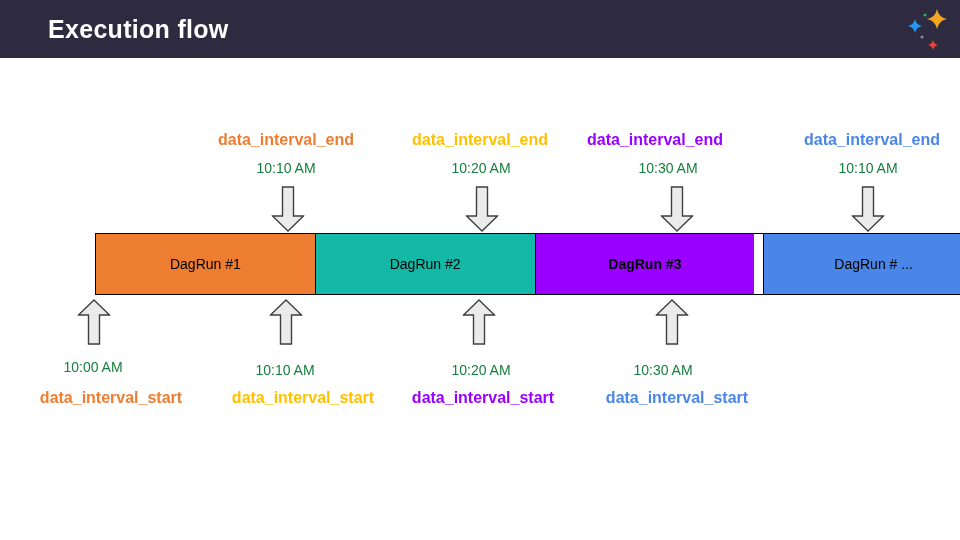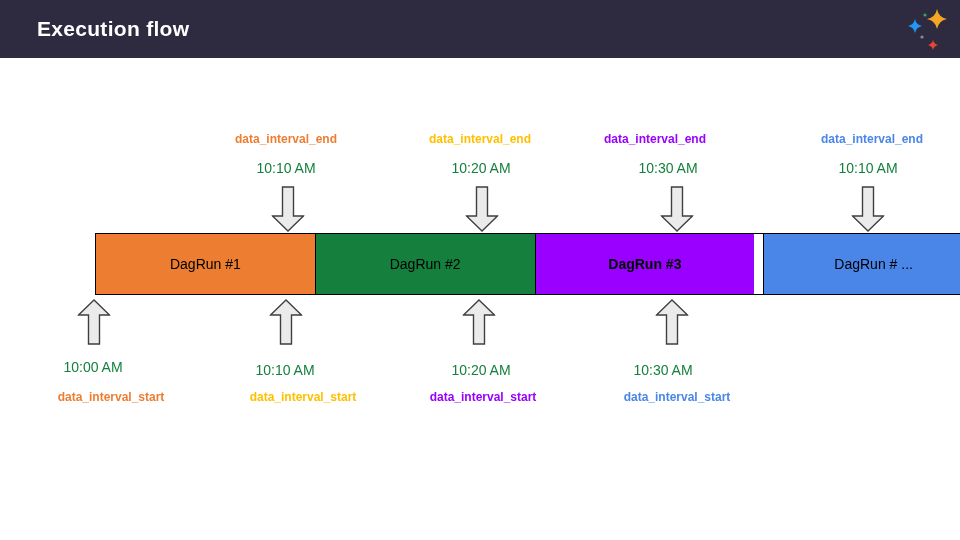--- a/index.html
+++ b/index.html
@@ -6,40 +6,41 @@
   .slide {
     position:relative; width:960px; height:540px; background:#ffffff;
     font-family:"Liberation Sans", sans-serif; overflow:hidden;
   }
   
   .header {
     position:absolute; left:0; top:0; width:960px; height:58px;
     background:#2E2A3F; display:flex; align-items:center;
   }
   .header-title {
-    color:#ffffff; font-size:21px; font-weight:bold; padding-left:37px;
+    color:#ffffff; font-size:25px; font-weight:bold; padding-left:37px;
     letter-spacing:0.3px;
+    margin-left:11px;
   }
   .logo { position:absolute; right:4px; top:3px; width:52px; height:48px; }
 
   
   .bar {
     position:absolute; left:95px; top:233px; width:889px; height:62px;
     display:flex; border:1px solid #000; box-sizing:border-box;
   }
   .segment {
     flex:1; display:flex; align-items:center; justify-content:center;
     font-size:14px; color:#000; border-left:1px solid #000; box-sizing:border-box;
   }
   .segment:first-child { border-left:none; }
 
   
   .marker-label {
     position:absolute; transform:translateX(-50%); white-space:nowrap;
-    font-size:12px; font-weight:bold; line-height:15px;
+    font-size:16px; font-weight:bold; line-height:15px;
   }
   .marker-time {
     position:absolute; transform:translateX(-50%); white-space:nowrap;
     font-size:14px; color:#15803d; line-height:15px;
   }
   .arrow { position:absolute; transform:translateX(-50%); width:33px; height:46px; }
 </style>
 </head>
 <body>
 
@@ -74,21 +75,21 @@
   </svg>
   <svg class="arrow" style="left:677px; top:186px" viewBox="0 0 33 46">
     <polygon points="11,1 22,1 22,30 32,30 16.5,45 1,30 11,30" stroke-width="1.4" style="fill: rgb(235, 235, 235); stroke: rgb(63, 63, 63);"></polygon>
   </svg>
   <svg class="arrow" style="left:868px; top:186px" viewBox="0 0 33 46">
     <polygon points="11,1 22,1 22,30 32,30 16.5,45 1,30 11,30" stroke-width="1.4" style="fill: rgb(235, 235, 235); stroke: rgb(63, 63, 63);"></polygon>
   </svg>
 
   <div class="bar">
     <div class="segment" style="background-color: rgb(237, 125, 49);">DagRun #1</div>
-    <div class="segment" style="background-color: #15803d;">DagRun #2</div>
+    <div class="segment" style="background-color: #14b8a6;">DagRun #2</div>
     <div class="segment" style="background-color: rgb(153, 0, 255); font-weight: bold;">DagRun #3</div>
     <div class="segment" style="background-color: rgb(74, 134, 232); margin-left: 9px;">DagRun # ...</div>
   </div>
 
   <svg class="arrow" style="left:94px; top:299px" viewBox="0 0 33 46">
     <polygon points="16.5,1 32,16 22,16 22,45 11,45 11,16 1,16" stroke-width="1.4" style="fill: rgb(235, 235, 235); stroke: rgb(63, 63, 63);"></polygon>
   </svg>
   <svg class="arrow" style="left:286px; top:299px" viewBox="0 0 33 46">
     <polygon points="16.5,1 32,16 22,16 22,45 11,45 11,16 1,16" stroke-width="1.4" style="fill: rgb(235, 235, 235); stroke: rgb(63, 63, 63);"></polygon>
   </svg>

